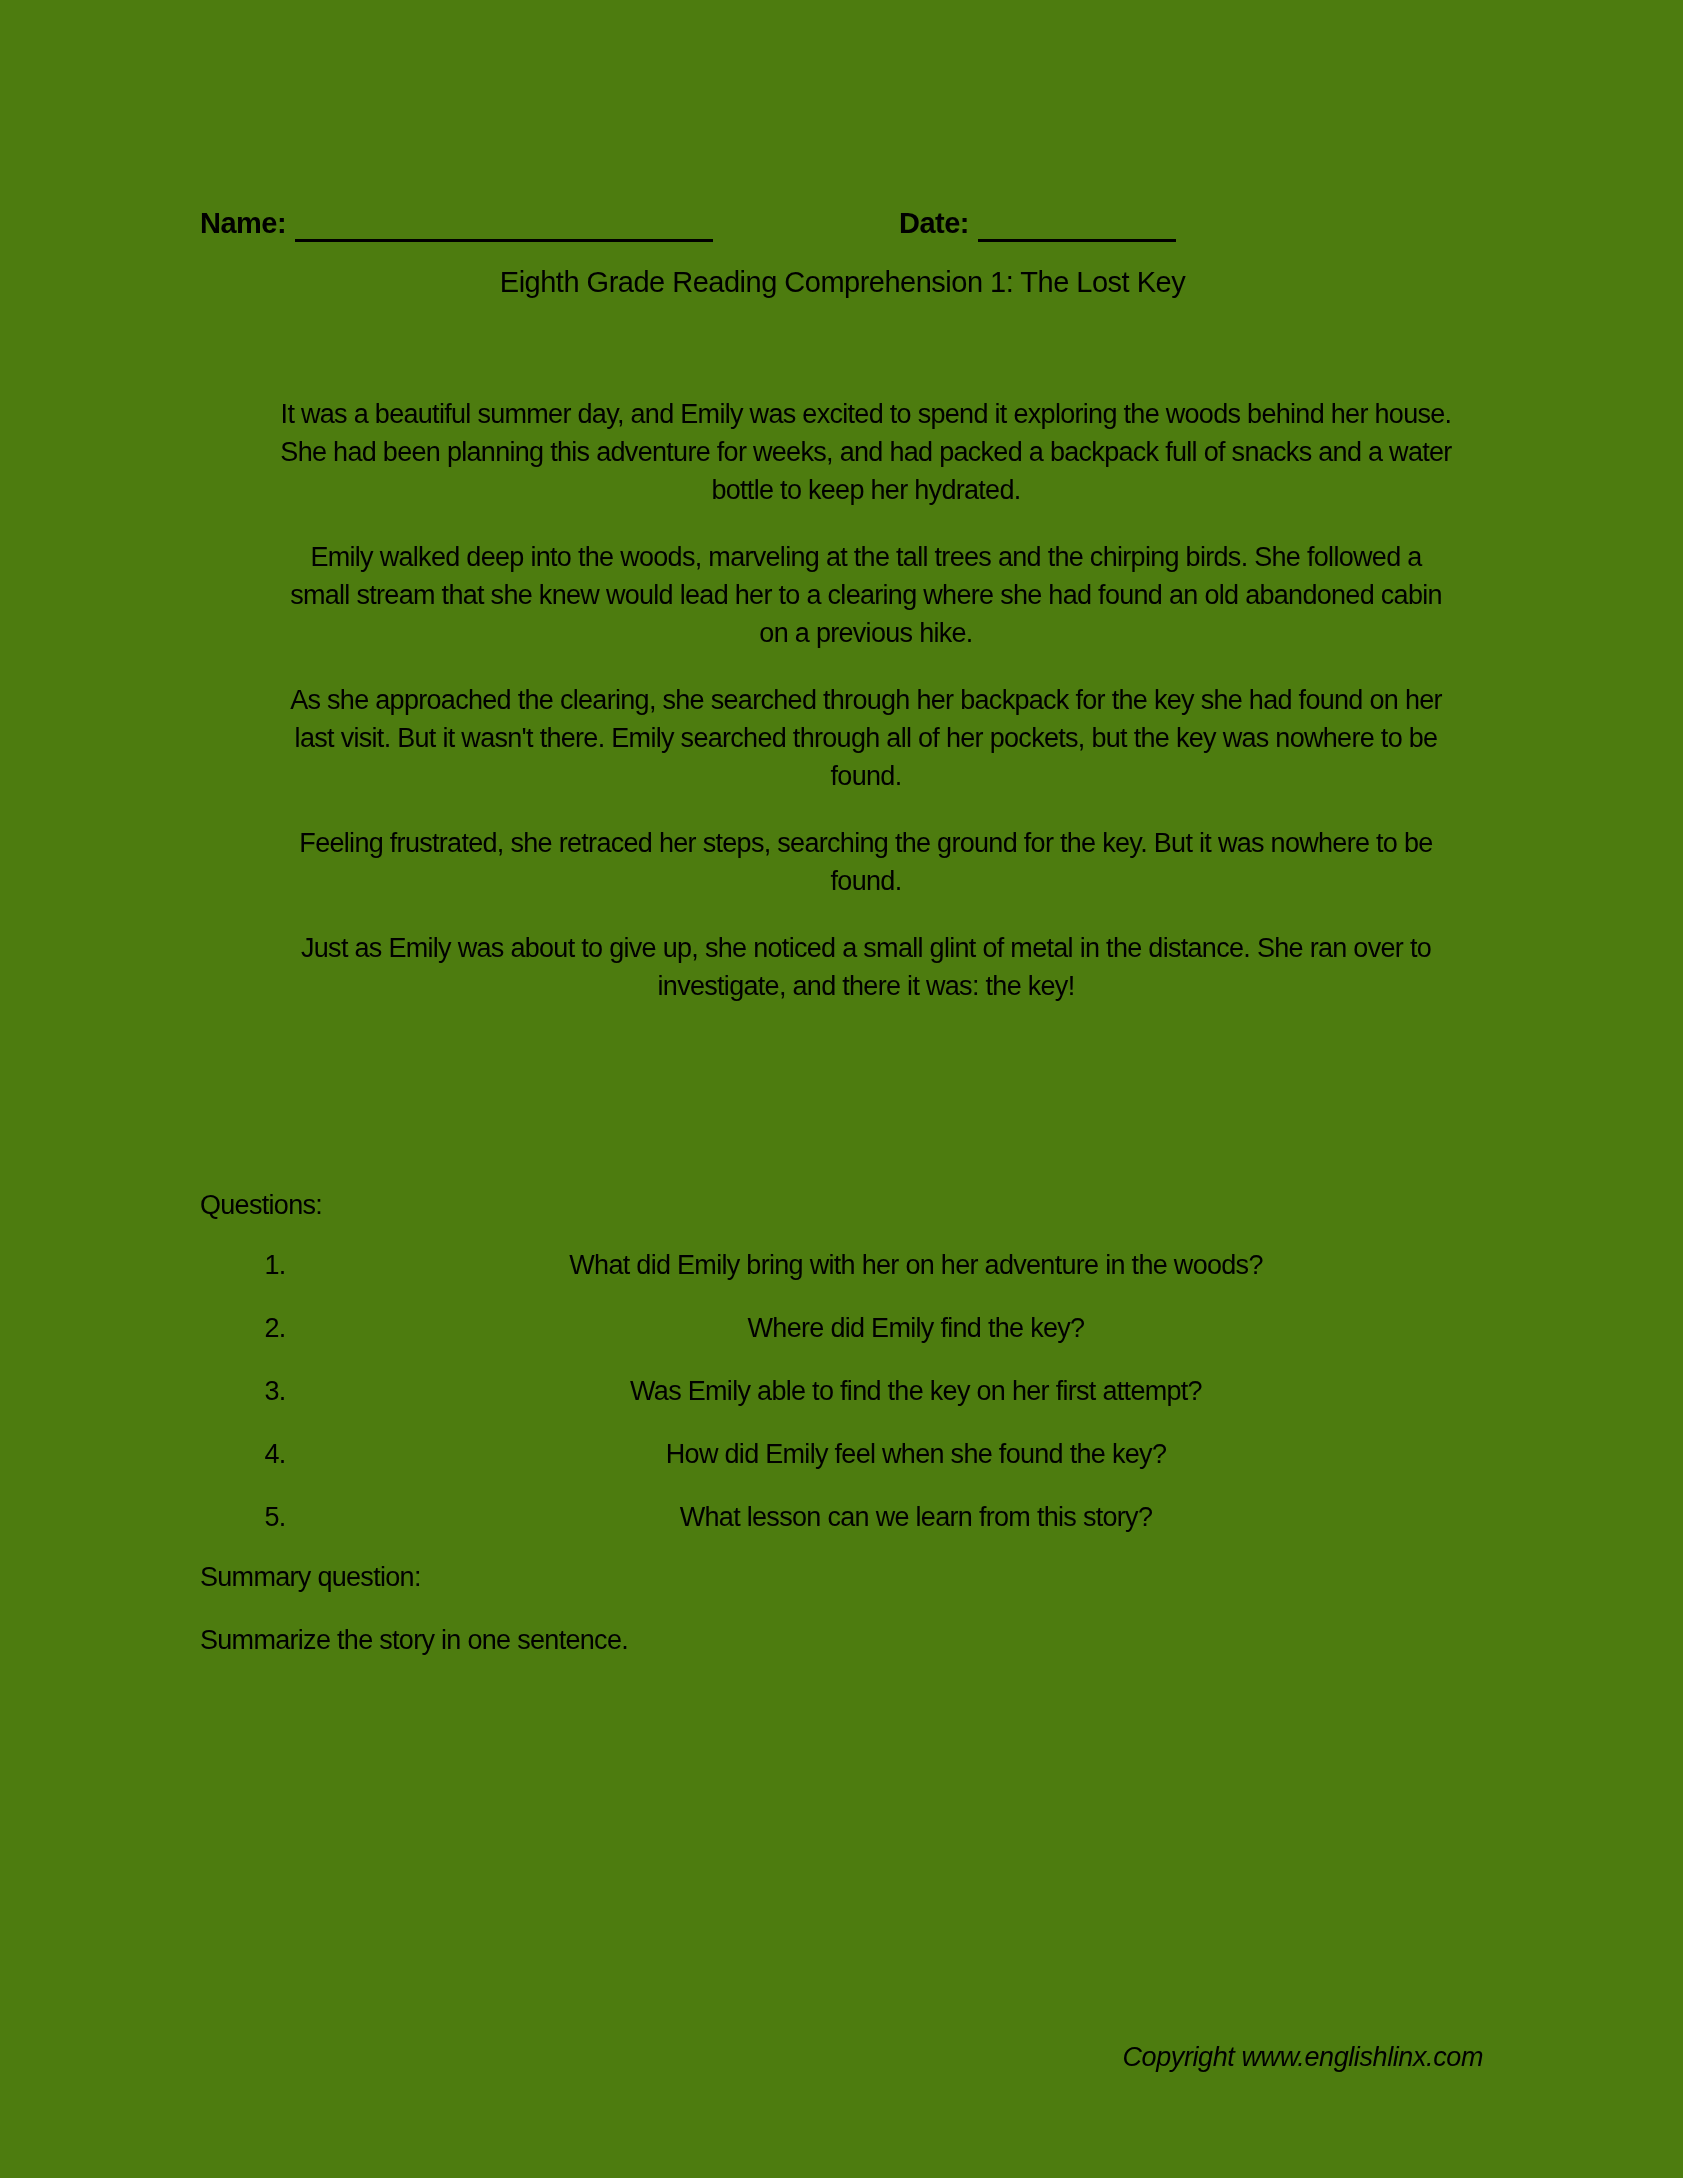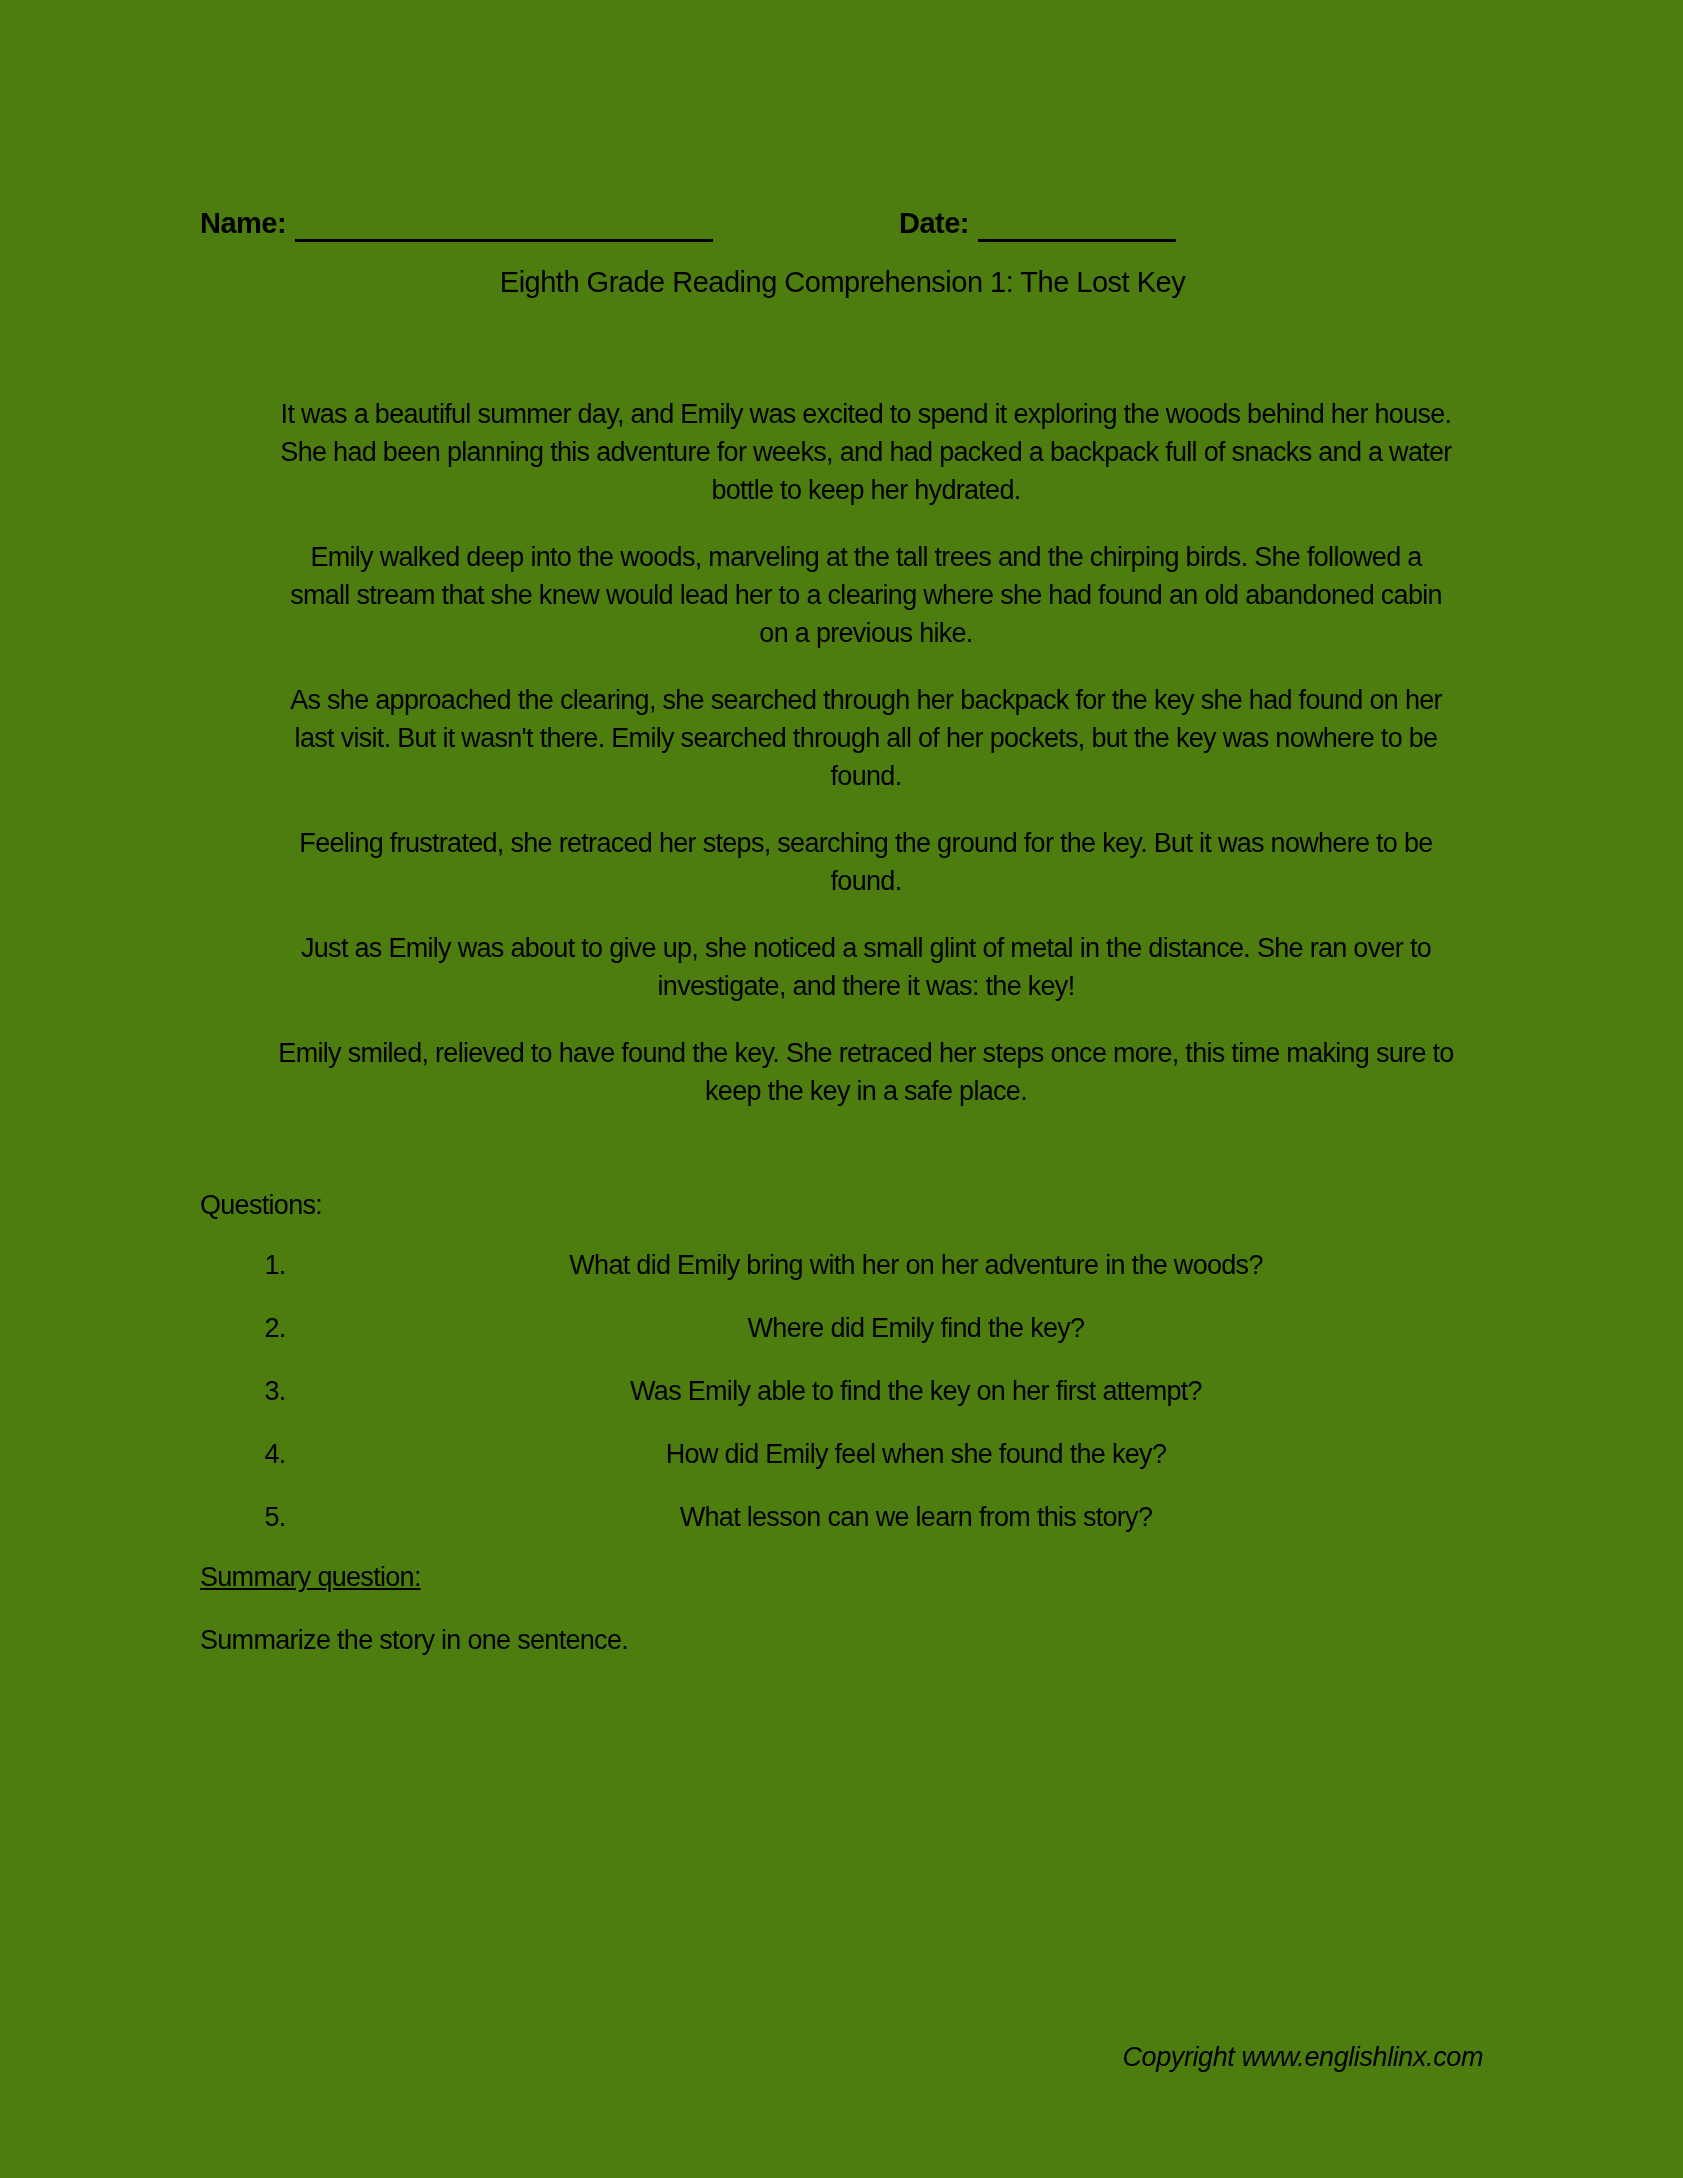--- a/index.html
+++ b/index.html
@@ -55,21 +55,21 @@
   .q-heading { left: 200px; top: 1186px; }
   .q-list { left: 200px; top: 1246px; width: 1332px; }
   .q-item {
     display: flex;
     padding-left: 50px;
     margin-bottom: 25px;
   }
   .q-num { flex: 0 0 50px; width: 50px; }
   .q-text { flex: 1 1 auto; }
 
-  .summary-heading { left: 200px; top: 1558px; text-decoration: underline; }
+  .summary-heading { left: 200px; top: 1558px; }
   .summary-prompt  { left: 200px; top: 1621px; }
 
   
   .copyright {
     right: 200px; top: 2038px;
     font-size: 27px;
     letter-spacing: -0.4px;
     line-height: 38px;
     font-style: italic;
   }
@@ -94,22 +94,20 @@
     <p>Emily walked deep into the woods, marveling at the tall trees and the chirping birds. She followed a
 small stream that she knew would lead her to a clearing where she had found an old abandoned cabin
 on a previous hike.</p>
     <p>As she approached the clearing, she searched through her backpack for the key she had found on her
 last visit. But it wasn't there. Emily searched through all of her pockets, but the key was nowhere to be
 found.</p>
     <p>Feeling frustrated, she retraced her steps, searching the ground for the key. But it was nowhere to be
 found.</p>
     <p>Just as Emily was about to give up, she noticed a small glint of metal in the distance. She ran over to
 investigate, and there it was: the key!</p>
-    <p>Emily smiled, relieved to have found the key. She retraced her steps once more, this time making sure to
-keep the key in a safe place.</p>
   </div>
 
   <div class="abs q-heading body-text">Questions:</div>
 
   <div class="abs q-list body-text">
     <div class="q-item">
       <span class="q-num">1.</span>
       <span class="q-text">What did Emily bring with her on her adventure in the woods?</span>
     </div>
     <div class="q-item">

